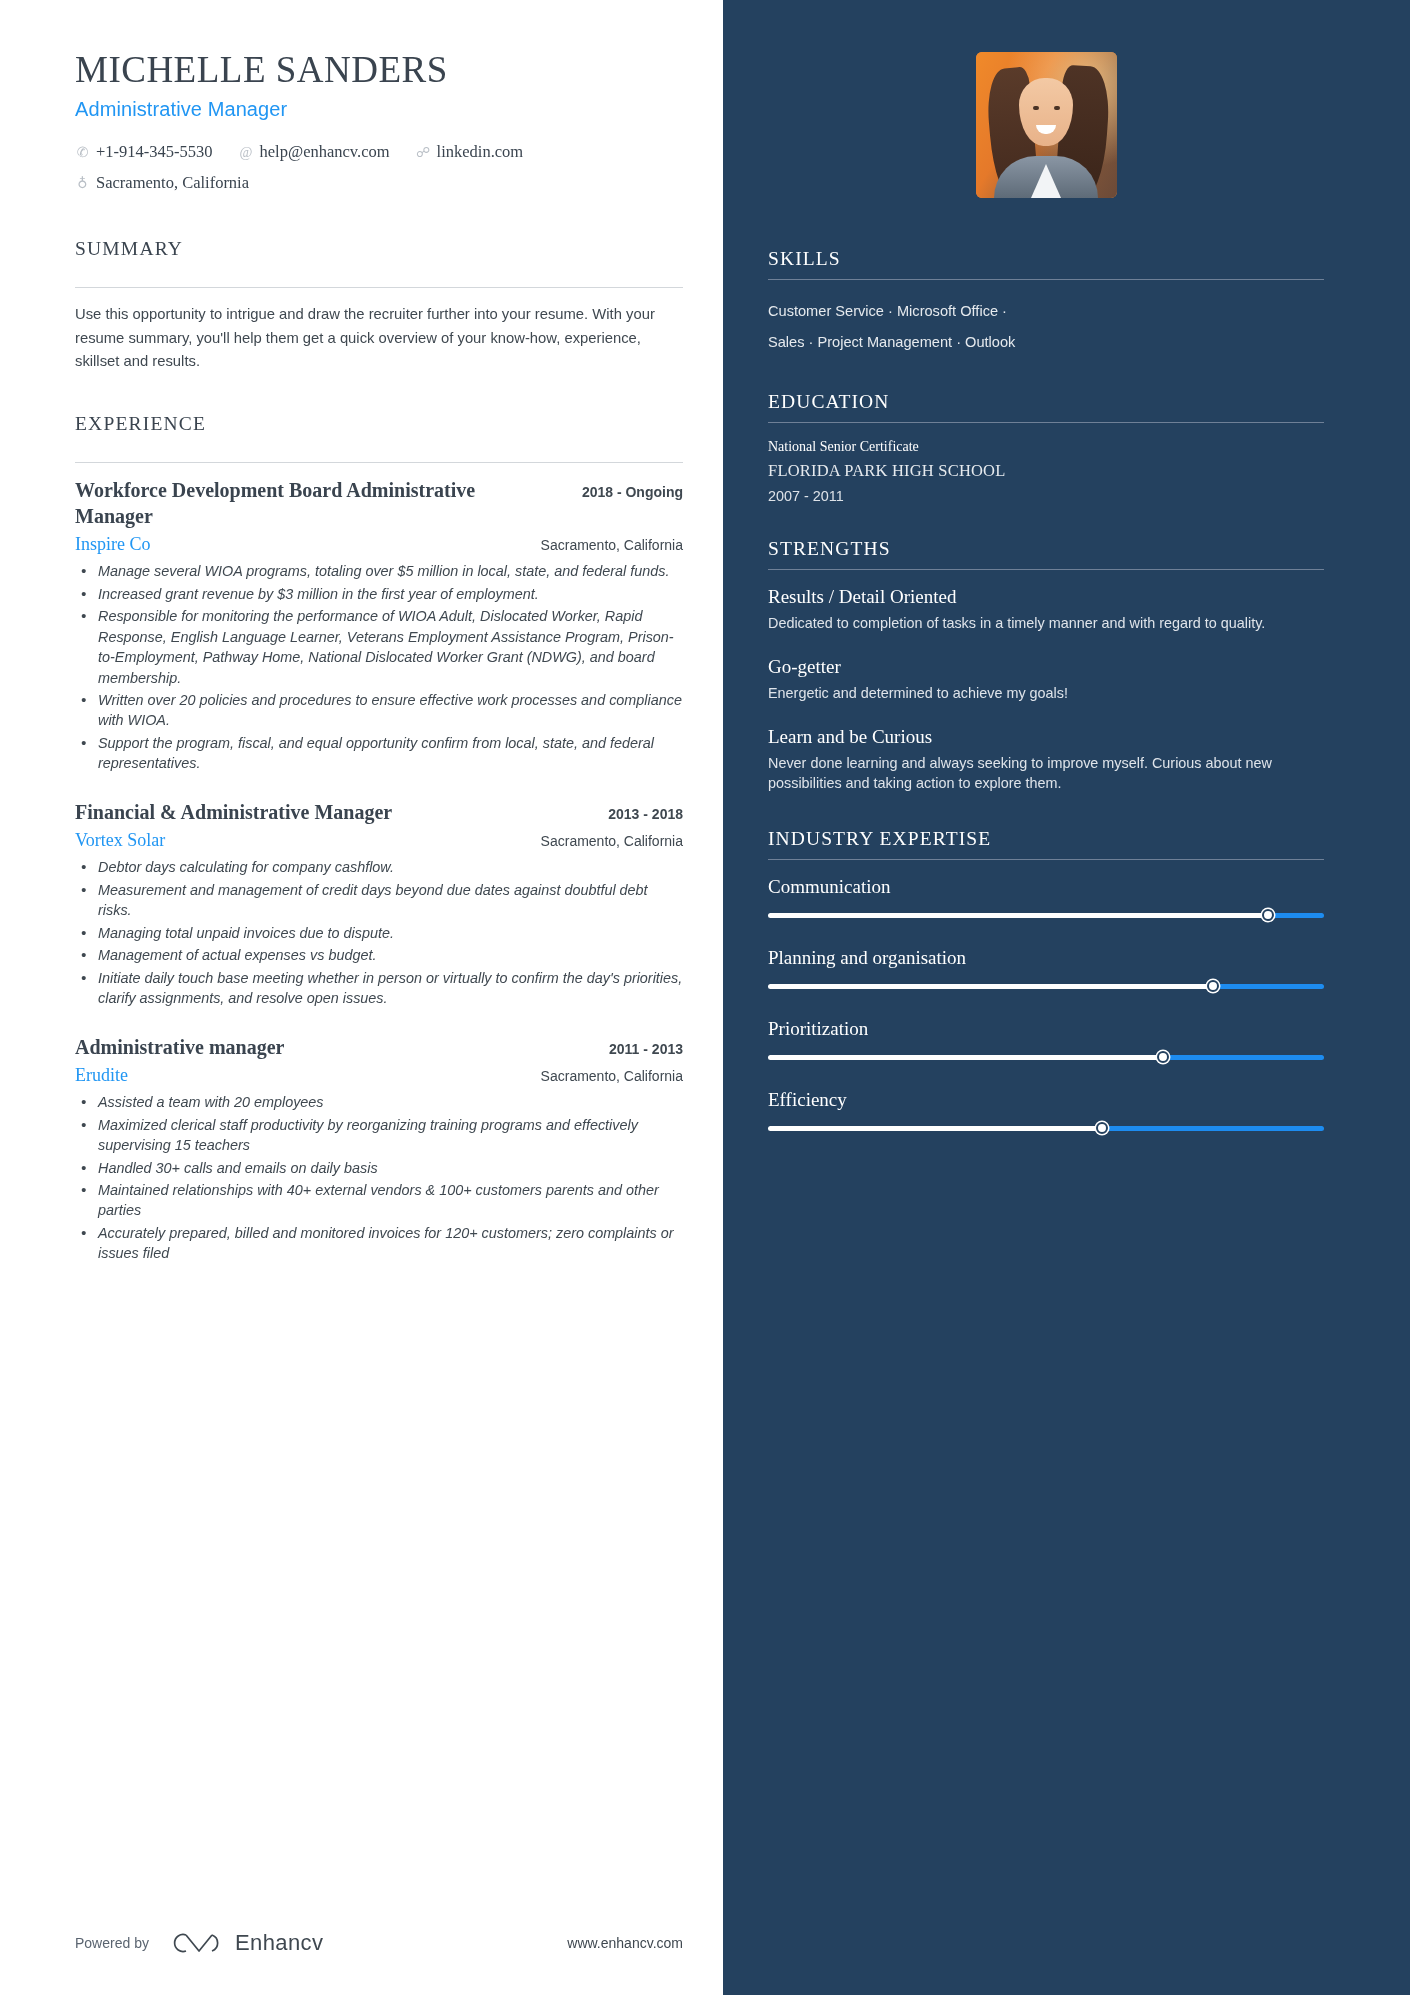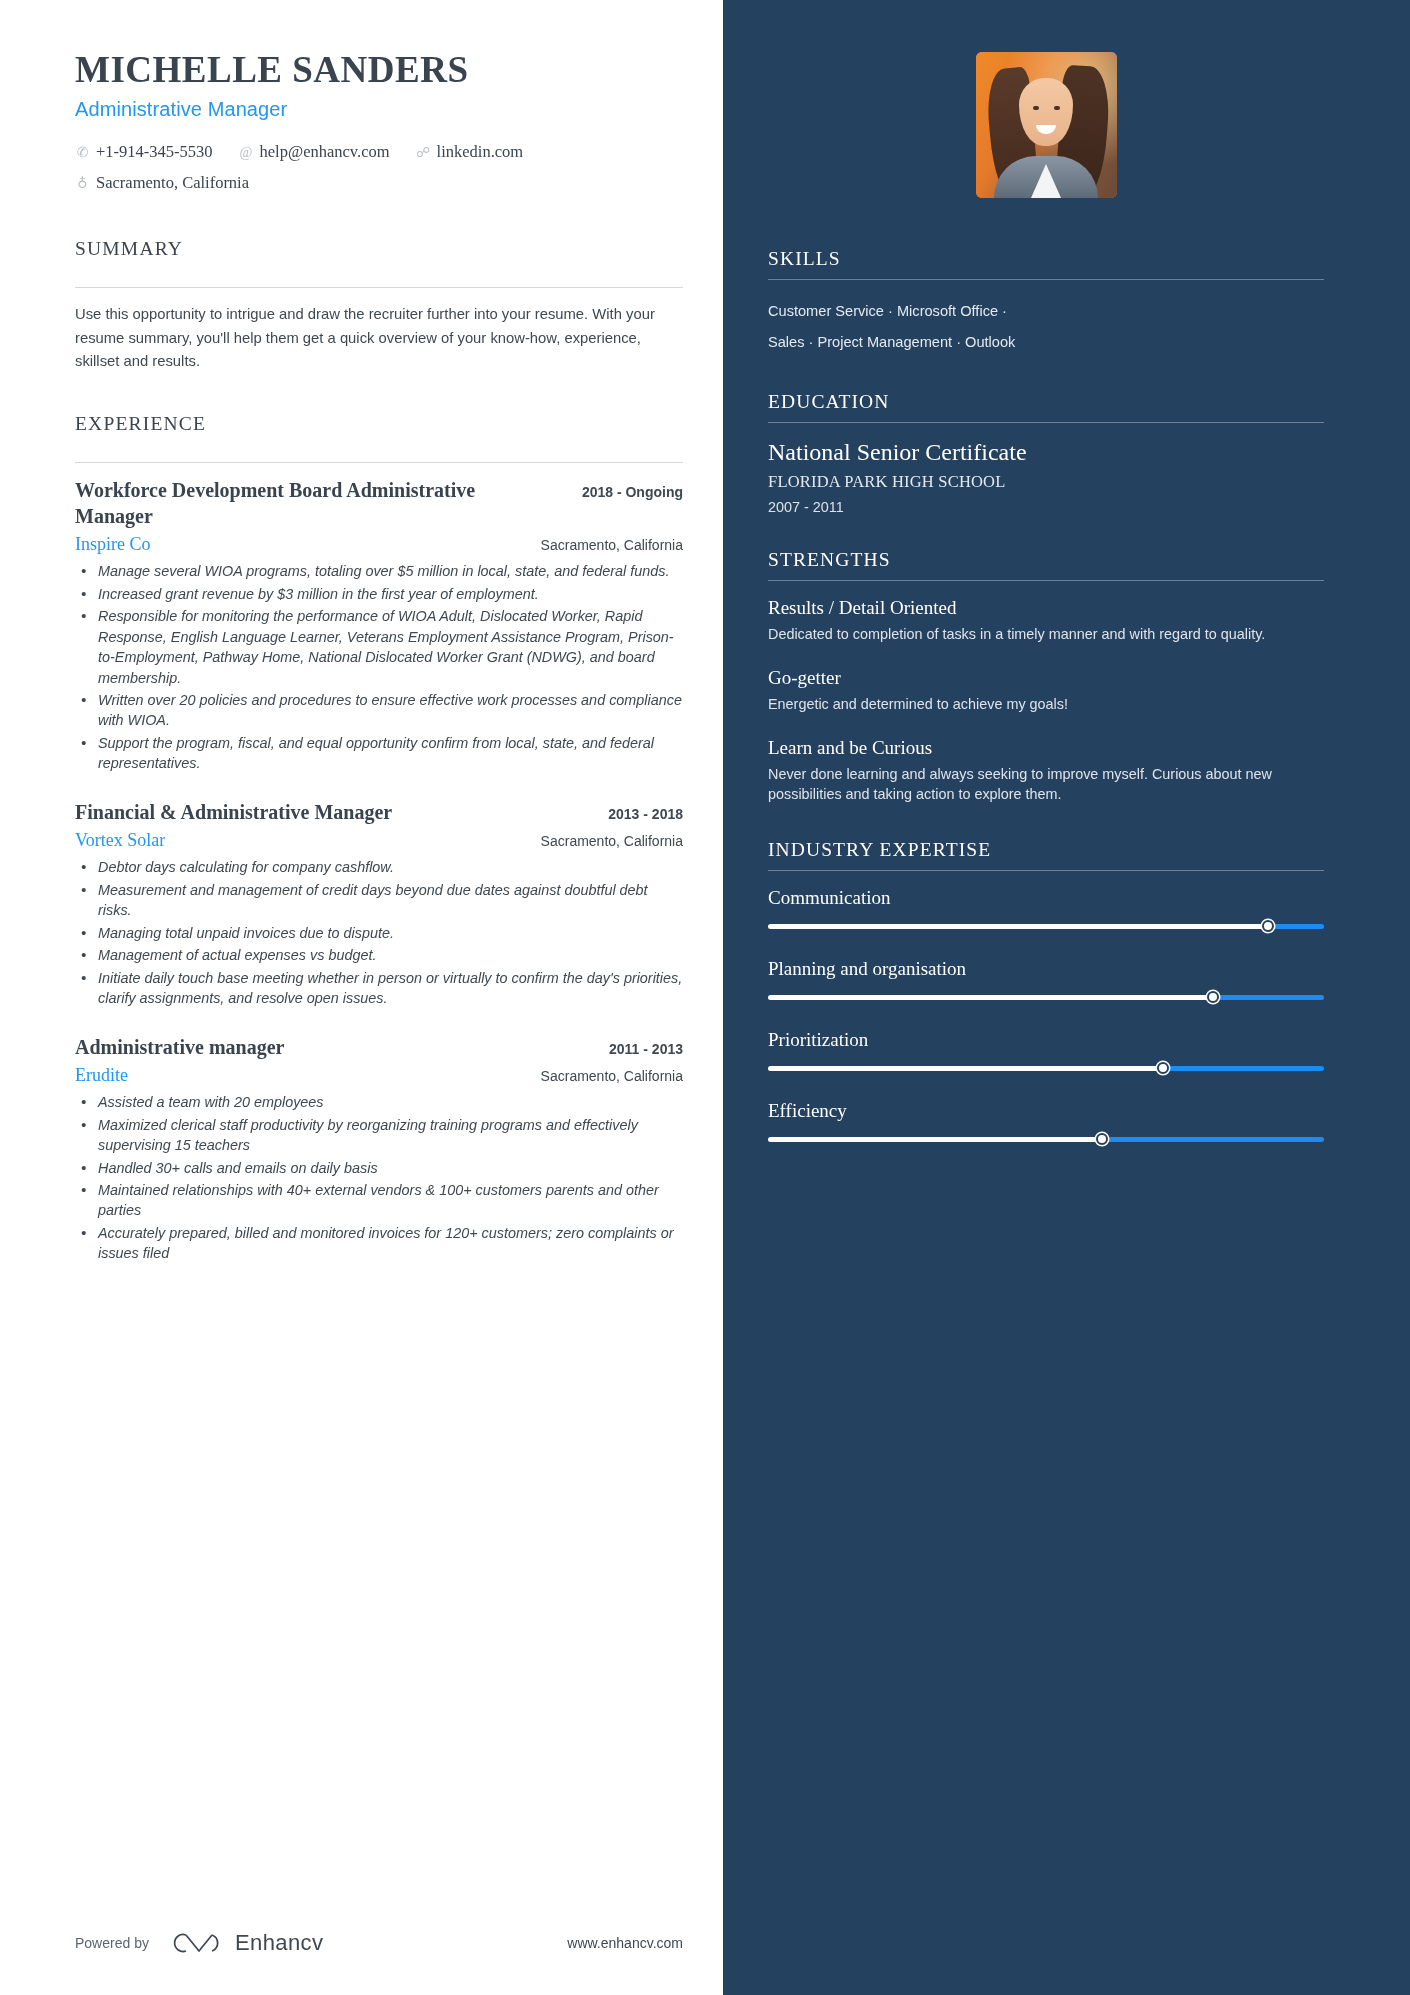--- a/index.html
+++ b/index.html
@@ -20,21 +20,21 @@
   
   .main {
     width: 723px;
     padding: 48px 40px 0 75px;
     background: #ffffff;
   }
 
   .name {
     font-family: "Liberation Serif", serif;
     font-size: 37px;
-    font-weight: 700;
+    font-weight: 400;
     letter-spacing: 0.5px;
     color: #3a444f;
     line-height: 1.2;
     margin-bottom: 6px;
   }
   .job-title {
     font-size: 20px;
     color: #2196f3;
     font-family: "Liberation Sans", sans-serif;
     margin-bottom: 16px;
@@ -265,21 +265,21 @@
     border-bottom: 1px solid #6f8097;
     margin-bottom: 16px;
   }
   .skills-line {
     font-size: 14.6px;
     line-height: 2.1;
     color: #e6eaee;
   }
   .edu-degree {
     font-family: "Liberation Serif", serif;
-    font-size: 24px;
+    font-size: 14px;
     color: #ffffff;
     margin-bottom: 6px;
   }
   .edu-school {
     font-family: "Liberation Serif", serif;
     font-size: 16.5px;
     color: #e6eaee;
     letter-spacing: 0.2px;
     margin-bottom: 7px;
   }

